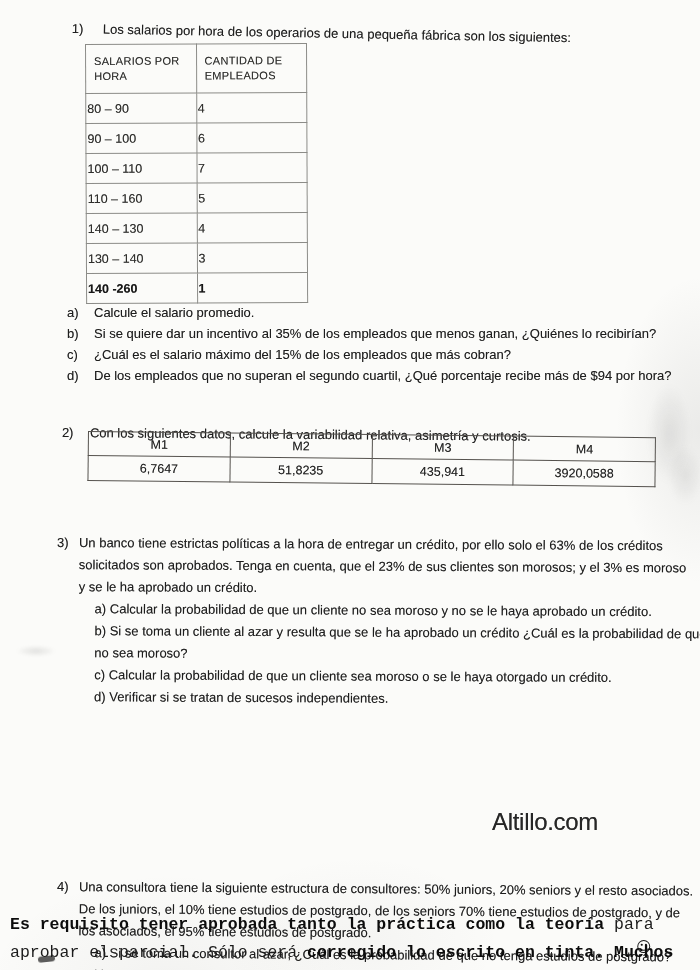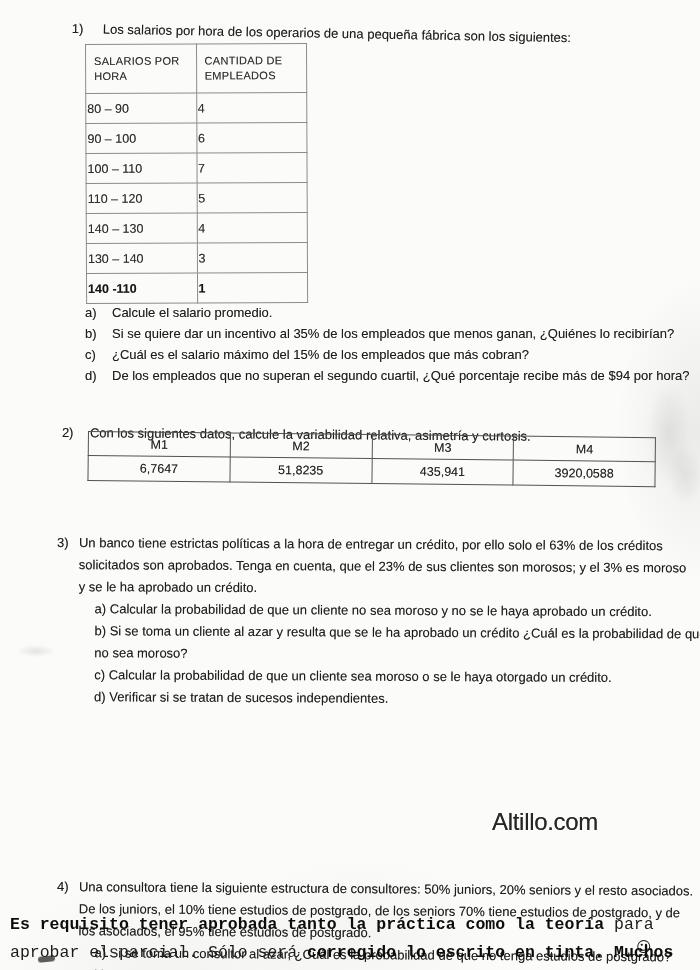--- a/index.html
+++ b/index.html
@@ -34,21 +34,21 @@
   table.freq th, table.freq td {
     border:1px solid #8c8c88; text-align:left; vertical-align:middle;
     font-weight:400; color:#2e2e2c;
   }
   table.freq th { height:44px; font-size:11px; letter-spacing:.3px; line-height:15px; padding:2px 8px; }
   table.freq td { height:27px; font-size:12.5px; }
   td.c-range { width:119px;border-radius:14px; }
   td.c-count { width:103px; }
   tr.last-row td { font-weight:700; color:#161616; }
 
-  .q1-items { left:85px; top:302px; line-height:21px; }
+  .q1-items { left:67px; top:302px; line-height:21px; }
   .q1-items .item-line { white-space:nowrap; }
   .q1-items .ilabel { display:inline-block; width:27px; }
 
   
   .q2-line { left:62px; top:400px; transform:rotate(.45deg); transform-origin:left top; }
   .q2-line .qtext { margin-left:6px; }
   table.moments {
     position:absolute; left:88px; top:431px; width:568px;
     border-collapse:collapse; table-layout:fixed;
     transform:rotate(.62deg); transform-origin:left top;
@@ -124,33 +124,33 @@
     </tr>
     <tr>
       <td class="c-range">90 – 100</td>
       <td class="c-count">6</td>
     </tr>
     <tr>
       <td class="c-range">100 – 110</td>
       <td class="c-count">7</td>
     </tr>
     <tr>
-      <td class="c-range">110 – 120</td>
+      <td class="c-range">110 – 160</td>
       <td class="c-count">5</td>
     </tr>
     <tr>
       <td class="c-range">140 – 130</td>
       <td class="c-count">4</td>
     </tr>
     <tr>
       <td class="c-range">130 – 140</td>
       <td class="c-count">3</td>
     </tr>
     <tr class="last-row">
-      <td class="c-range">140 -110</td>
+      <td class="c-range">140 -260</td>
       <td class="c-count">1</td>
     </tr>
   </tbody>
     </table>
 
   <div class="q q1-items txt">
     <div class="item-line">
       <span class="ilabel">a)</span><span>Calcule el salario promedio.</span>
     </div>
     <div class="item-line">

